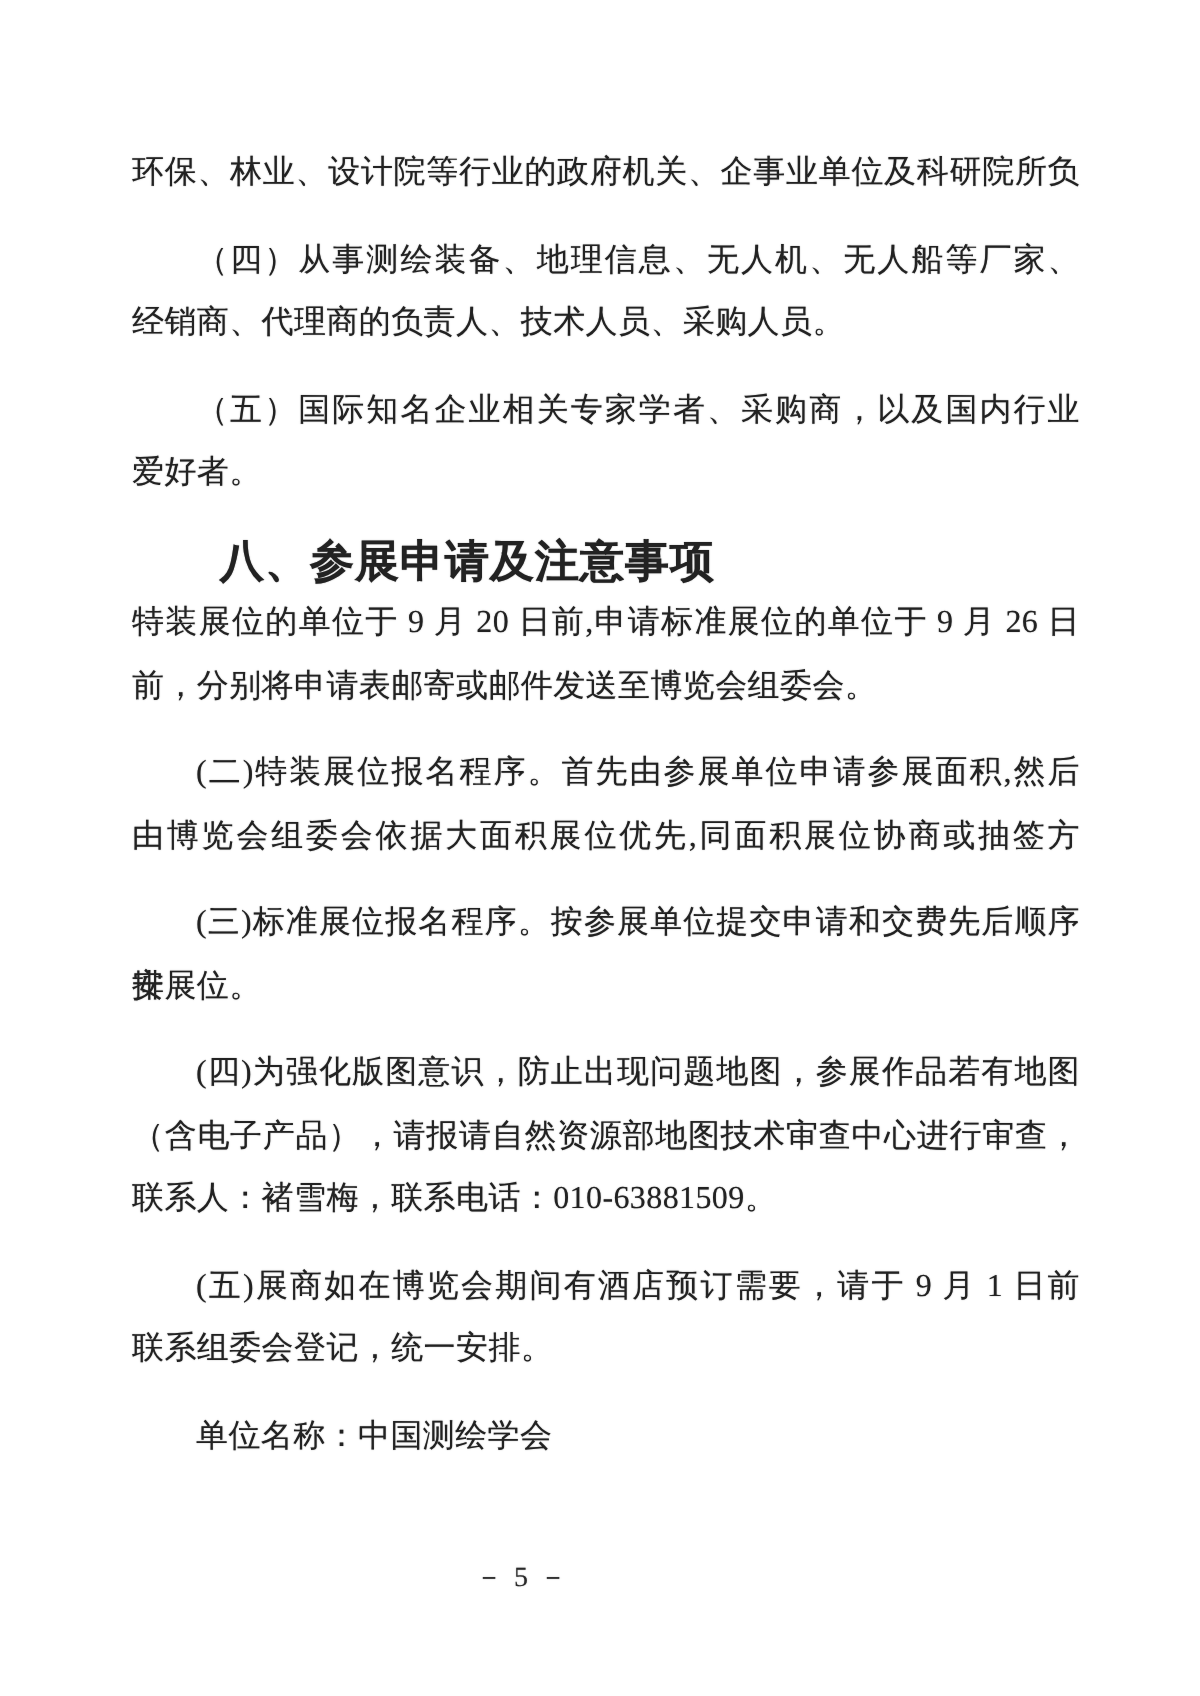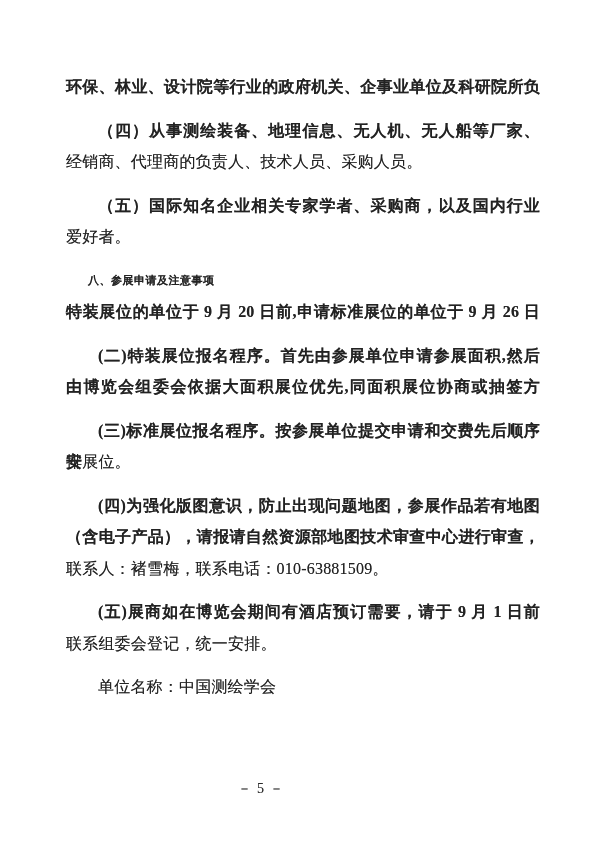--- a/index.html
+++ b/index.html
@@ -28,26 +28,25 @@
     font-size: 16px;
     letter-spacing: 0.2px;
     text-shadow: 0 0 0.6px rgba(34,34,34,0.55);
     overflow: visible;
   }
   .ln.ind { text-indent: 2em; margin-top: 12px; }
   .ln.fill {
     text-align: justify;
     text-align-last: justify;
     text-justify: inter-character;
-    font-weight: bold;
   }
   .ln.head {
     font-family: Liberation Sans, sans-serif;
     font-weight: bold;
-    font-size: 11px;
+    font-size: 22px;
     letter-spacing: 0.5px;
   }
   .footer {
     position: absolute;
     top: 780px;
     left: 201px;
     width: 120px;
     text-align: center;
     font-size: 14px;
     letter-spacing: 1px;
@@ -60,20 +59,21 @@
 
 <div class="page">
   <div class="content">
     <div class="ln fill">环保、林业、设计院等行业的政府机关、企事业单位及科研院所负</div>
     <div class="ln ind fill">（四）从事测绘装备、地理信息、无人机、无人船等厂家、</div>
     <div class="ln">经销商、代理商的负责人、技术人员、采购人员。</div>
     <div class="ln ind fill">（五）国际知名企业相关专家学者、采购商，以及国内行业</div>
     <div class="ln">爱好者。</div>
     <div class="ln ind head">八、参展申请及注意事项</div>
     <div class="ln fill">特装展位的单位于 9 月 20 日前,申请标准展位的单位于 9 月 26 日</div>
+    <div class="ln">前，分别将申请表邮寄或邮件发送至博览会组委会。</div>
     <div class="ln ind fill">(二)特装展位报名程序。首先由参展单位申请参展面积,然后</div>
     <div class="ln fill">由博览会组委会依据大面积展位优先,同面积展位协商或抽签方</div>
     <div class="ln ind fill">(三)标准展位报名程序。按参展单位提交申请和交费先后顺序安</div>
     <div class="ln">排展位。</div>
     <div class="ln ind fill">(四)为强化版图意识，防止出现问题地图，参展作品若有地图</div>
     <div class="ln fill">（含电子产品），请报请自然资源部地图技术审查中心进行审查，</div>
     <div class="ln">联系人：褚雪梅，联系电话：010-63881509。</div>
     <div class="ln ind fill">(五)展商如在博览会期间有酒店预订需要，请于 9 月 1 日前</div>
     <div class="ln">联系组委会登记，统一安排。</div>
     <div class="ln ind">单位名称：中国测绘学会</div>

